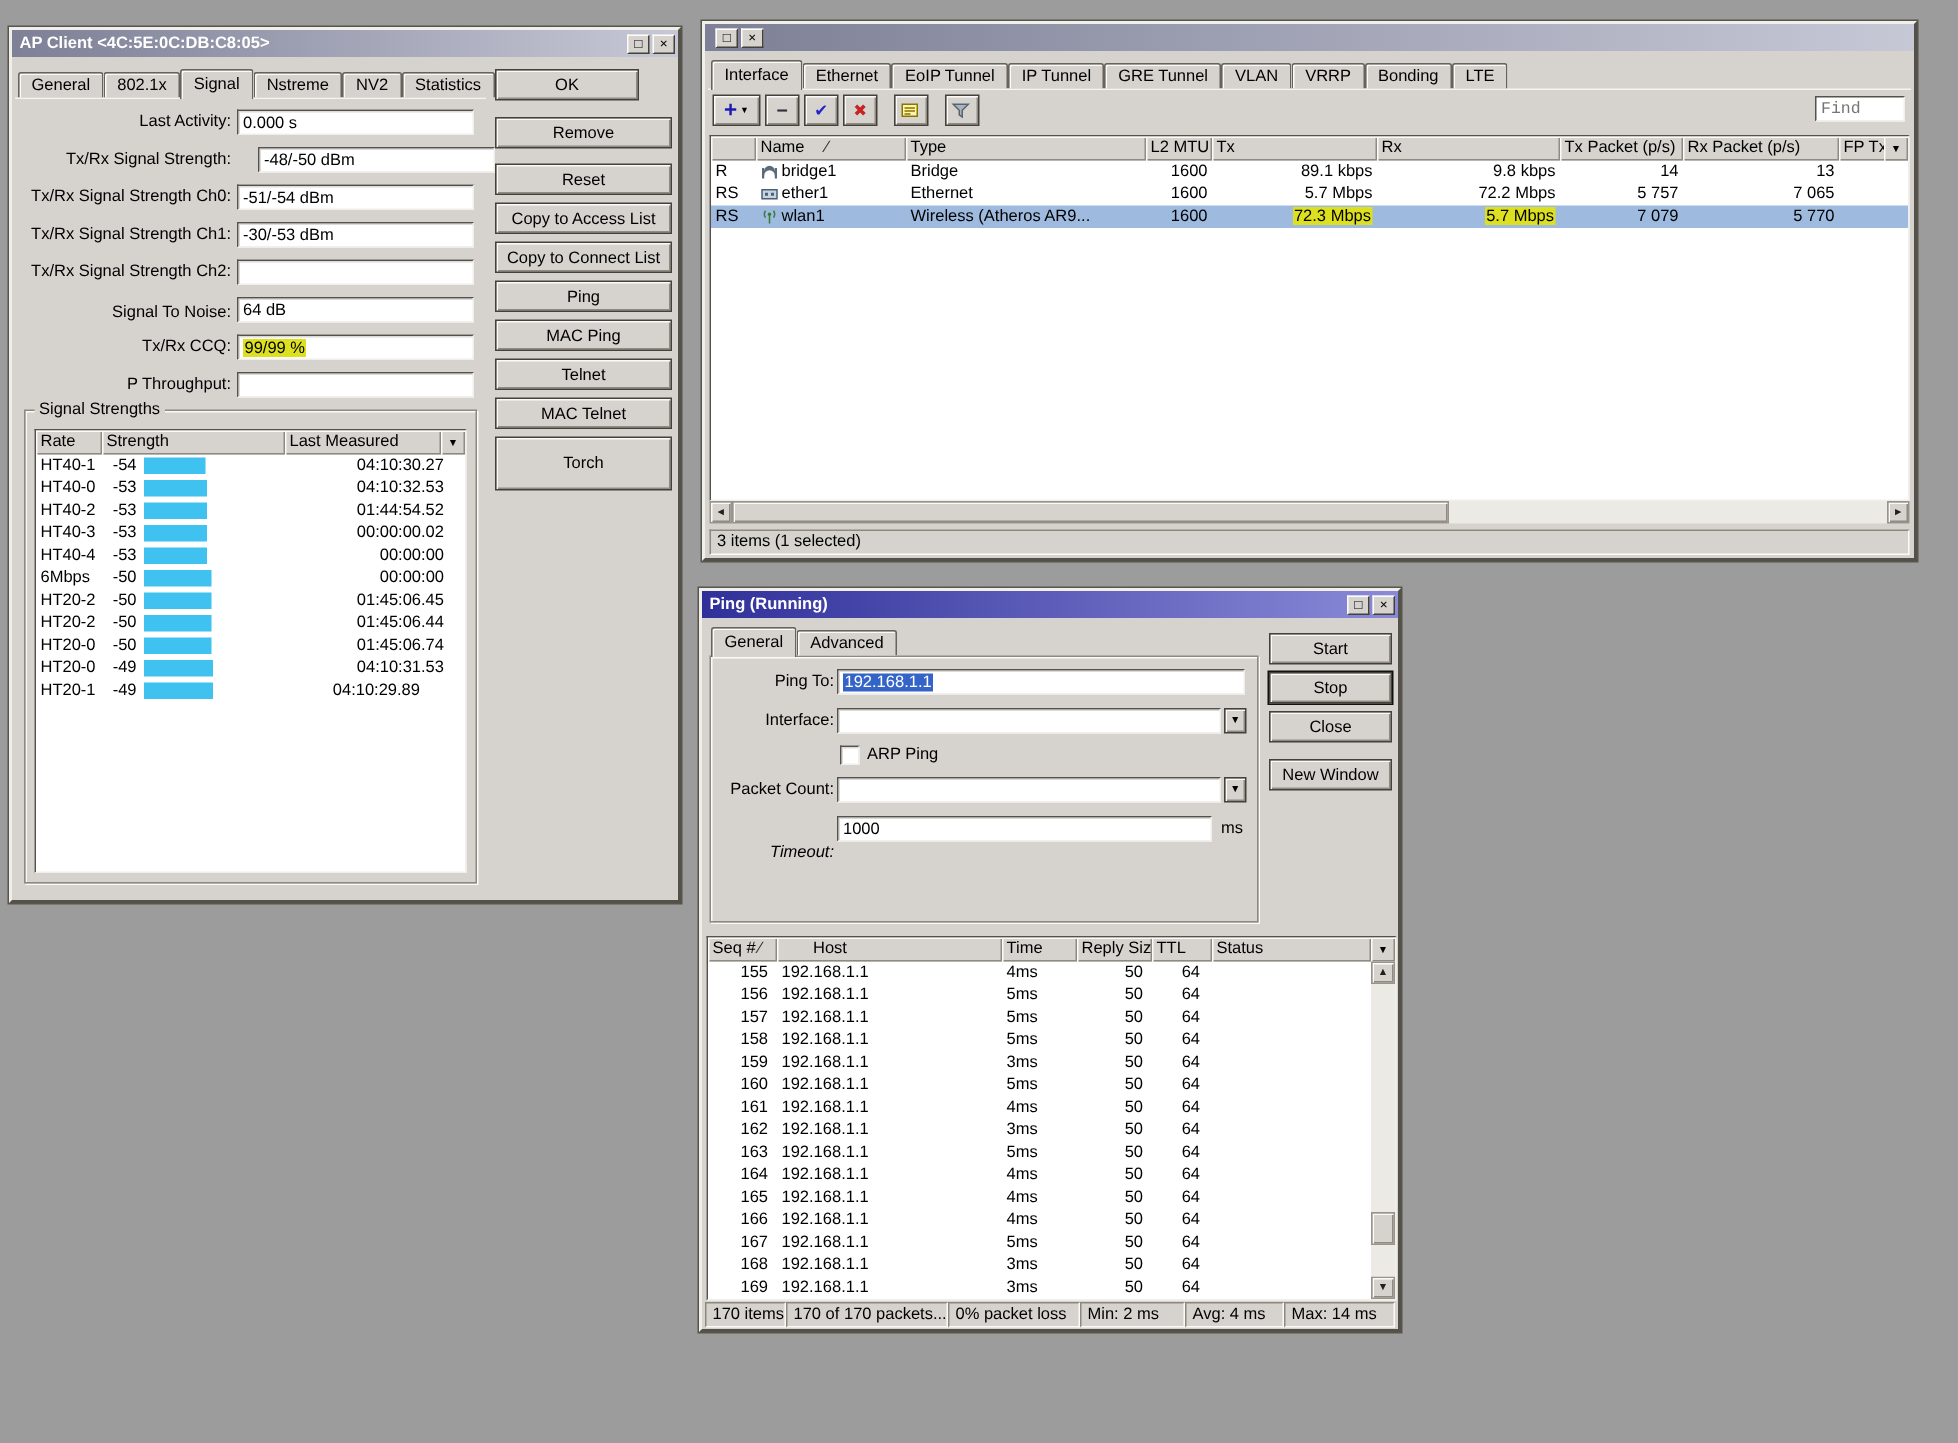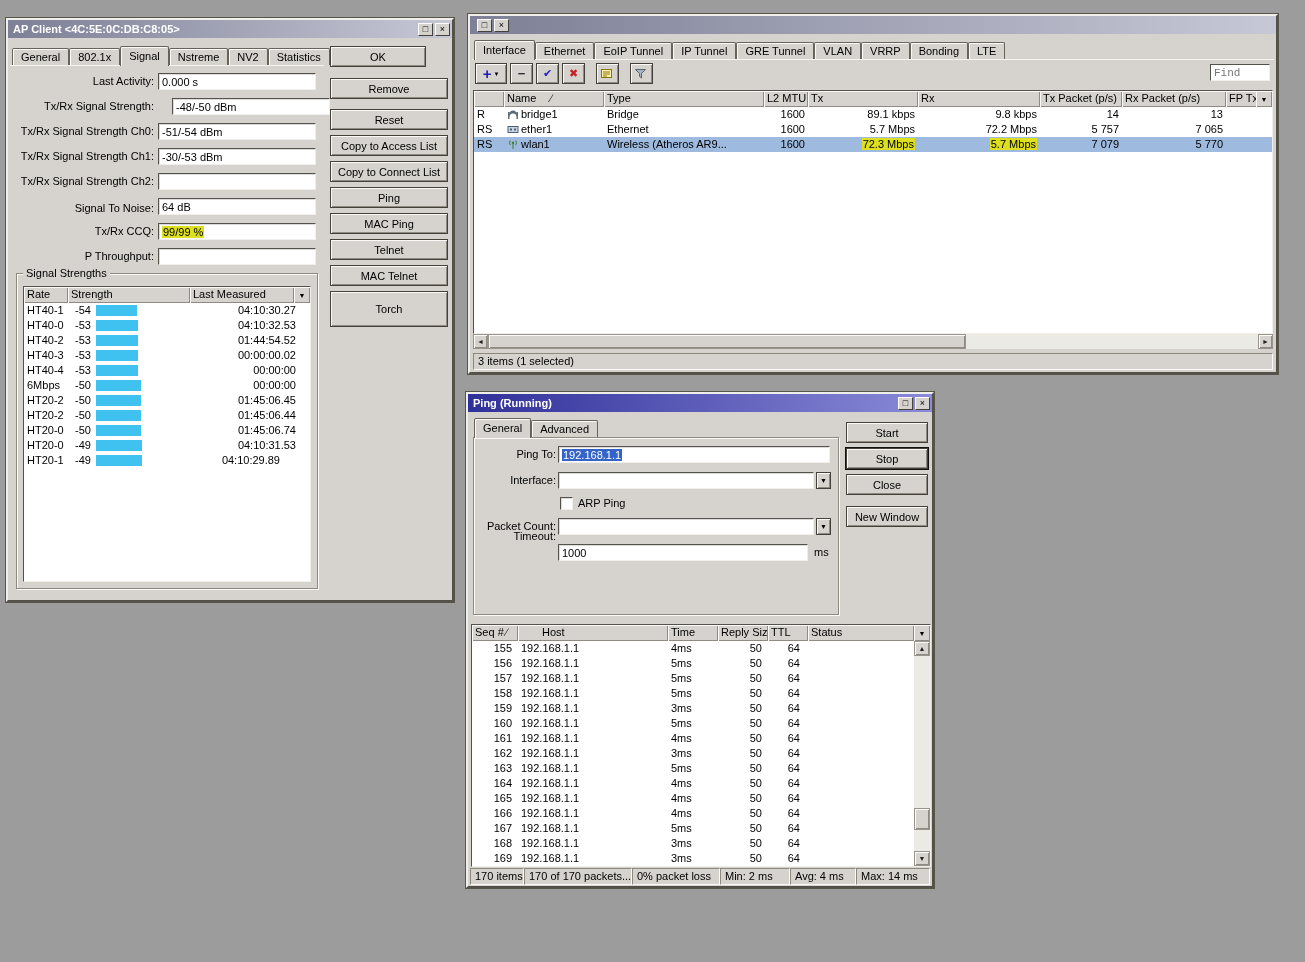--- a/index.html
+++ b/index.html
@@ -359,21 +359,21 @@
   <div class="lbl" style="left:110px;top:101px;width:80px;text-align:left;">ARP Ping</div>
 
   <div class="lbl" style="left:4px;top:124px;width:84px;">Packet Count:</div>
   <div class="tbx" style="left:90px;top:124px;width:256px;">
       <span></span>
     </div>
   <div class="btn dropbtn" style="left:348px;top:124px;">
       <span>▼</span>
     </div>
 
-  <div class="lbl" style="left:4px;top:134px;width:84px;">Timeout:</div>
+  <div class="lbl" style="left:4px;top:166px;width:84px;font-style:italic;">Timeout:</div>
   <div class="tbx" style="left:90px;top:150px;width:250px;">
       <span>1000</span>
     </div>
   <div class="lbl" style="left:346px;top:150px;width:26px;text-align:left;">ms</div>
 
   <div class="btn" style="position:absolute;left:378px;top:28px;width:82px;height:21px;">Start</div>
   <div class="btn btn-default" style="position:absolute;left:378px;top:54px;width:82px;height:21px;">Stop</div>
   <div class="btn" style="position:absolute;left:378px;top:80px;width:82px;height:21px;">Close</div>
   <div class="btn" style="position:absolute;left:378px;top:112px;width:82px;height:21px;">New Window</div>
 

